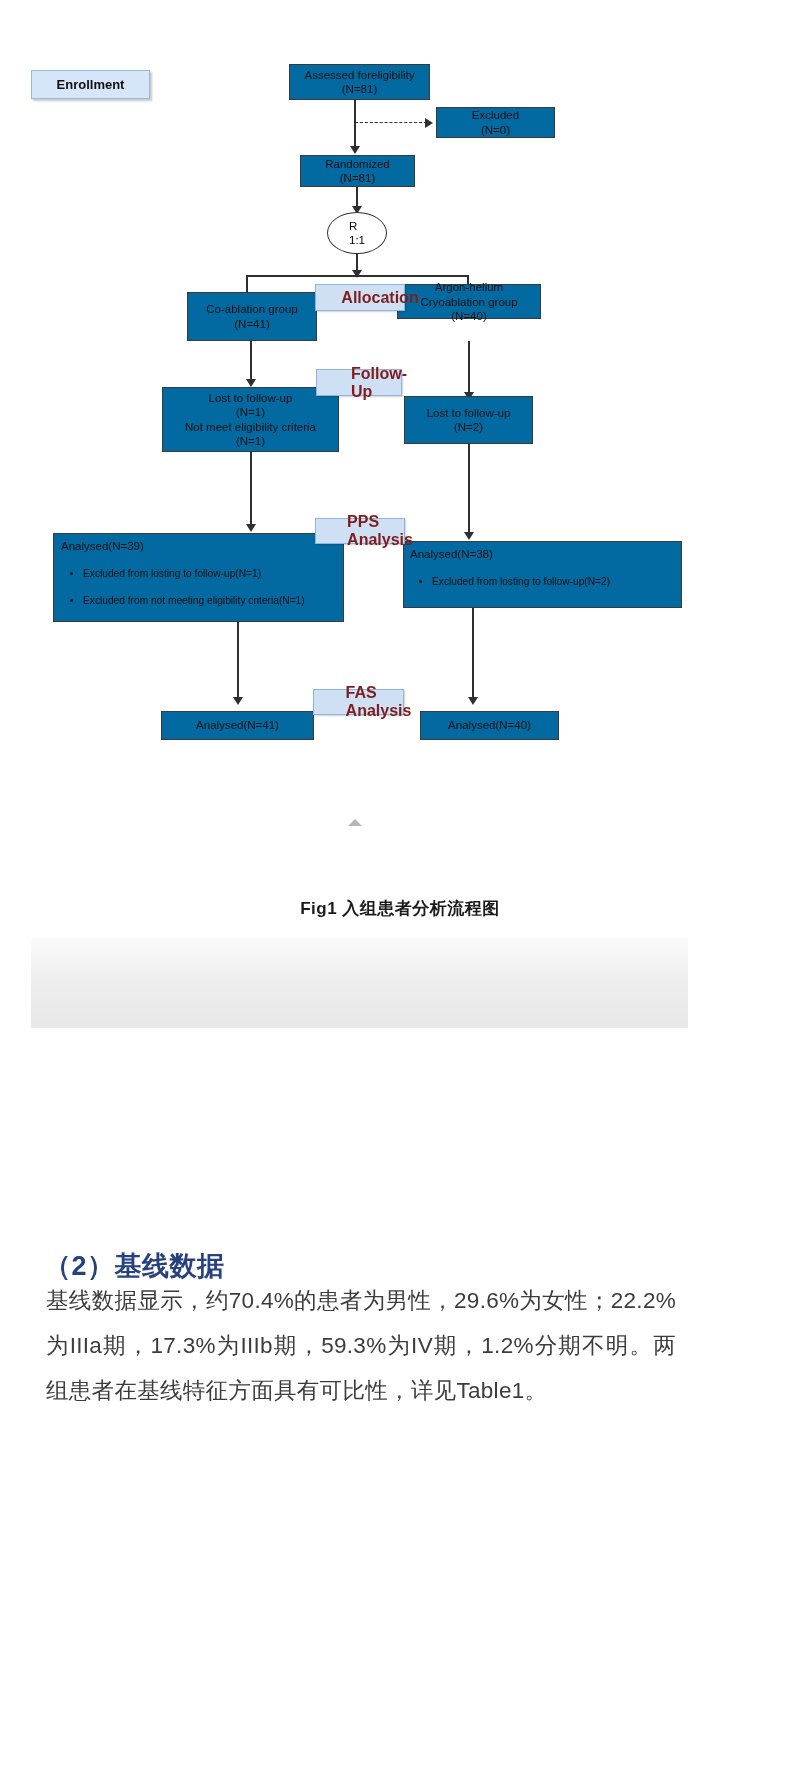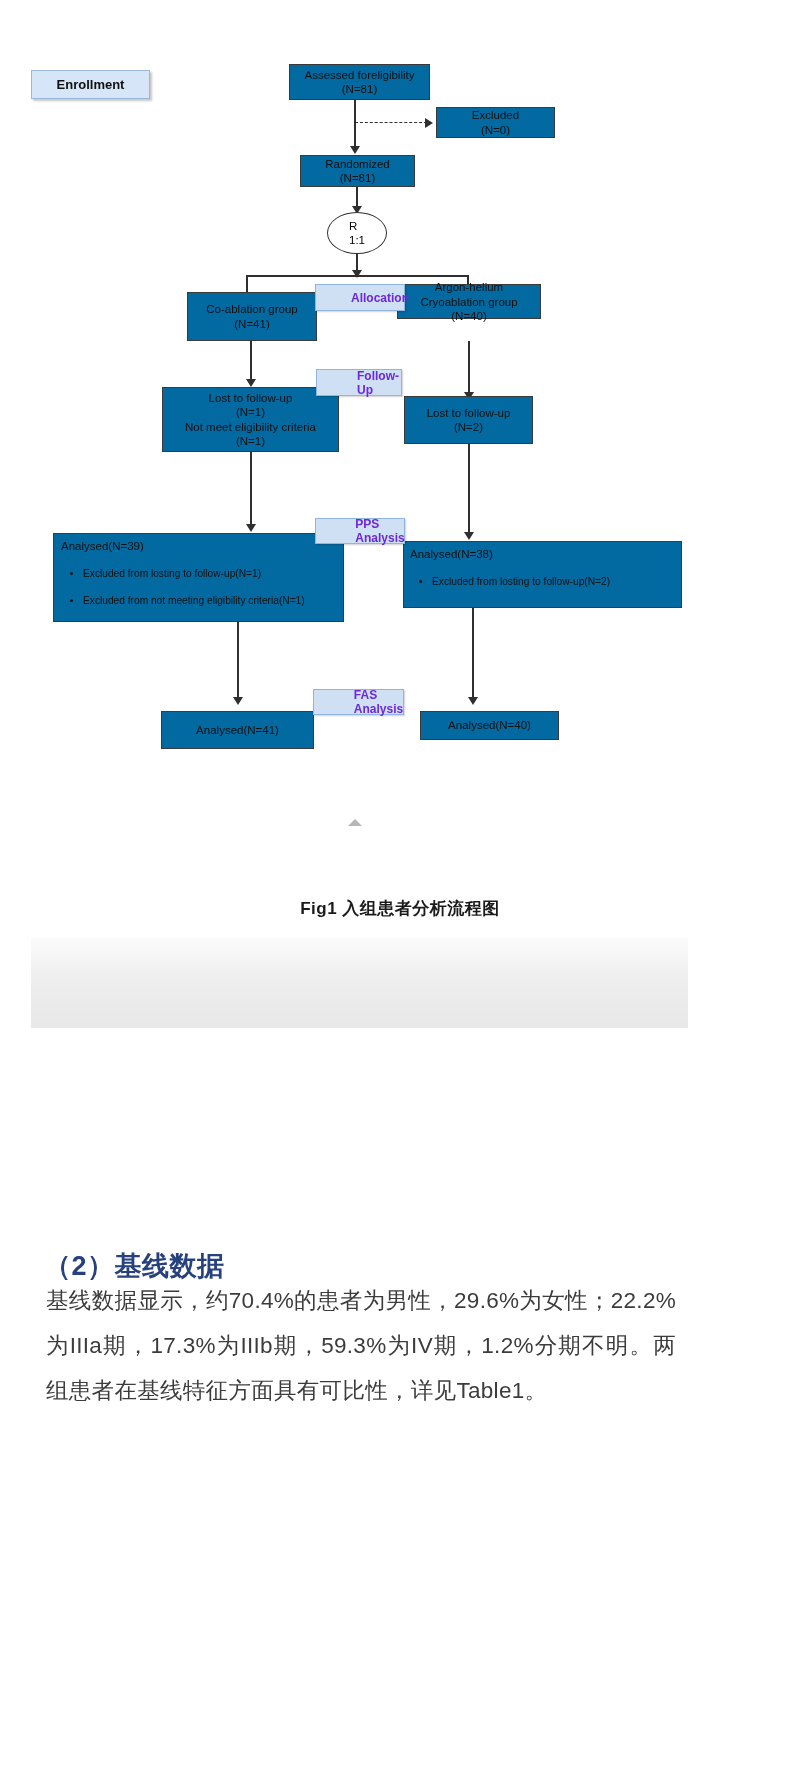--- a/index.html
+++ b/index.html
@@ -41,22 +41,22 @@
   .node.left-align {
     text-align: left;
     align-items: flex-start;
     justify-content: flex-start;
     padding: 5px 6px;
   }
   .stage {
     position: absolute;
     background: #cfe0f5;
     border: 1.3px solid #8fb4dd;
-    color: #6d28d9;
-    font-size: 12px;
+    color: #7f1d1d;
+    font-size: 16px;
     font-weight: bold;
     display: flex;
     align-items: center;
     justify-content: center;
     z-index: 6;
     box-shadow: 1px 1px 1.5px rgba(0,0,0,0.18);
     padding-left: 40px;
   }
   .enrollment-badge {
     position: absolute;
@@ -248,21 +248,21 @@
       </ul>
     </div>
 
     <div class="stage" style="left:315px; top:518px; width:90px; height:26px;">PPS Analysis</div>
 
     <div class="ln lnv" style="left:237px; top:622px; height:79px;"></div>
     <div class="arrowdown" style="left:233px; top:697px;"></div>
     <div class="ln lnv" style="left:472px; top:608px; height:93px;"></div>
     <div class="arrowdown" style="left:468px; top:697px;"></div>
 
-    <div class="node" style="left:161px; top:711px; width:153px; height:38px;">Analysed(N=41)</div>
+    <div class="node" style="left:161px; top:711px; width:153px; height:29px;">Analysed(N=41)</div>
 
     <div class="node" style="left:404px; top:711px; width:139px; height:29px;margin-left:16px;">Analysed(N=40)</div>
 
     <div class="stage" style="left:313px; top:689px; width:91px; height:26px;">FAS Analysis</div>
 
     <div class="caret" style="left:348px; top:819px;"></div>
   </div>
 
   <div class="caption" style="top:873px;">Fig1 入组患者分析流程图</div>
 

